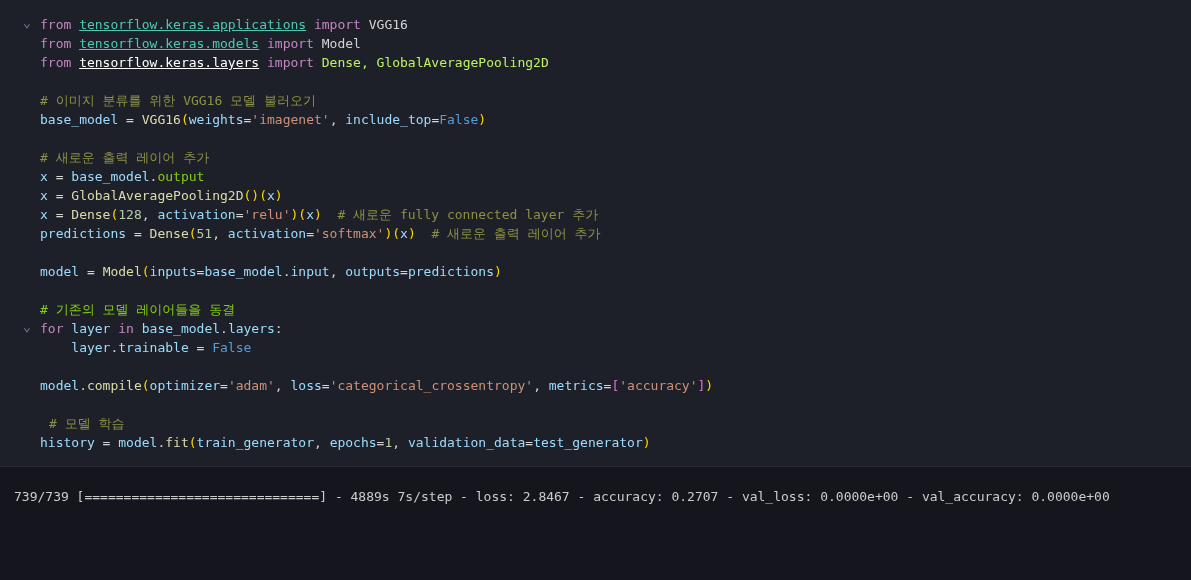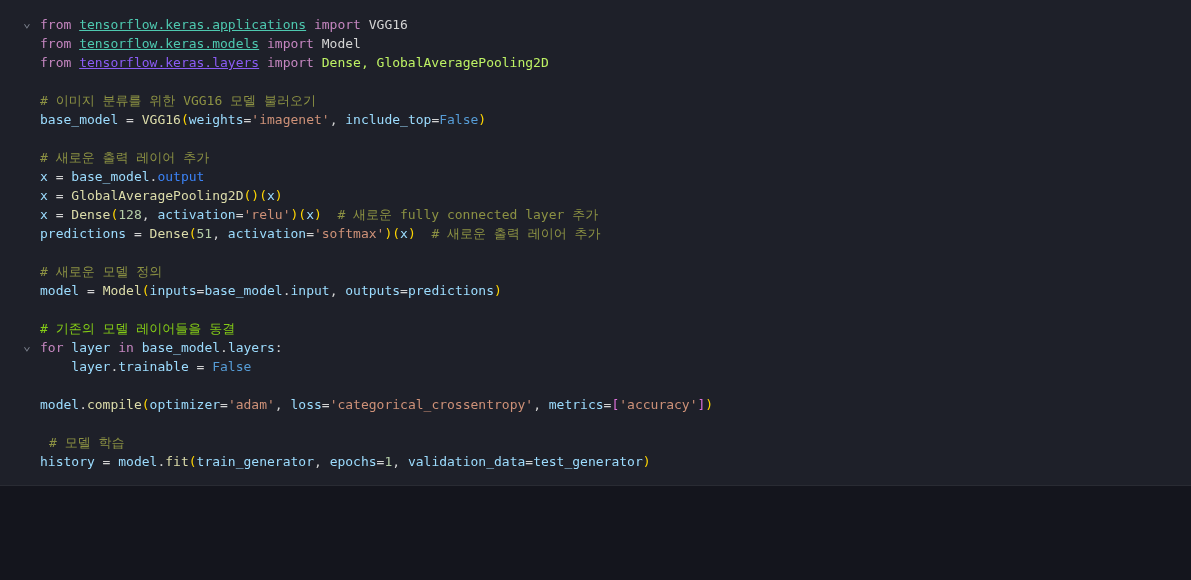--- a/index.html
+++ b/index.html
@@ -52,37 +52,39 @@
   }
 </style>
 </head>
 <body>
 
 <div class="editor">
   <div class="cell">
     <div id="code-area">
         <div class="code-line"><span class="fold">⌄</span><span style="color: rgb(197, 134, 192);">from </span><span style="color: rgb(78, 201, 176); text-decoration: underline; margin-top: 34px;">tensorflow.keras.applications</span><span style="color: rgb(212, 212, 212);"> </span><span style="color: rgb(197, 134, 192);">import</span><span style="color: rgb(212, 212, 212);"> VGG16</span></div>
         <div class="code-line"><span style="color: rgb(197, 134, 192);">from </span><span style="color: rgb(78, 201, 176); text-decoration: underline;">tensorflow.keras.models</span><span style="color: rgb(212, 212, 212);"> </span><span style="color: rgb(197, 134, 192);">import</span><span style="color: rgb(212, 212, 212);"> Model</span></div>
-        <div class="code-line"><span style="color: rgb(197, 134, 192);">from </span><span style="color: #8b5cf6; text-decoration: underline;">tensorflow.keras.layers</span><span style="color: rgb(212, 212, 212);"> </span><span style="color: rgb(197, 134, 192);">import</span><span style="color: #bef264;"> Dense, GlobalAveragePooling2D</span></div>
+        <div class="code-line"><span style="color: rgb(197, 134, 192);">from </span><span style="color: #ffffff; text-decoration: underline;">tensorflow.keras.layers</span><span style="color: rgb(212, 212, 212);"> </span><span style="color: rgb(197, 134, 192);">import</span><span style="color: #bef264;"> Dense, GlobalAveragePooling2D</span></div>
         <div class="code-line">&nbsp;</div>
         <div class="code-line"><span style="color: rgb(140, 145, 67);"># 이미지 분류를 위한 VGG16 모델 불러오기</span></div>
         <div class="code-line"><span style="color: rgb(156, 220, 254);">base_model</span><span style="color: rgb(212, 212, 212);"> = </span><span style="color: rgb(220, 220, 170);">VGG16</span><span style="color: rgb(255, 214, 2);">(</span><span style="color: rgb(156, 220, 254);">weights</span><span style="color: rgb(212, 212, 212);">=</span><span style="color: rgb(206, 145, 120);">'imagenet'</span><span style="color: rgb(212, 212, 212);">, </span><span style="color: rgb(156, 220, 254);">include_top</span><span style="color: rgb(212, 212, 212);">=</span><span style="color: rgb(86, 156, 214);">False</span><span style="color: rgb(255, 214, 2);">)</span></div>
         <div class="code-line">&nbsp;</div>
         <div class="code-line"><span style="color: rgb(140, 145, 67);"># 새로운 출력 레이어 추가</span></div>
-        <div class="code-line"><span style="color: rgb(156, 220, 254);">x</span><span style="color: rgb(212, 212, 212);"> = </span><span style="color: rgb(156, 220, 254);">base_model</span><span style="color: rgb(212, 212, 212);">.</span><span style="color: #3b82f6;">output</span></div>
+        <div class="code-line"><span style="color: rgb(156, 220, 254);">x</span><span style="color: rgb(212, 212, 212);"> = </span><span style="color: rgb(156, 220, 254);">base_model</span><span style="color: rgb(212, 212, 212);">.</span><span style="color: #84cc16;">output</span></div>
         <div class="code-line"><span style="color: rgb(156, 220, 254);">x</span><span style="color: rgb(212, 212, 212);"> = </span><span style="color: rgb(220, 220, 170);">GlobalAveragePooling2D</span><span style="color: rgb(255, 214, 2);">(</span><span style="color: rgb(255, 214, 2);">)</span><span style="color: rgb(255, 214, 2);">(</span><span style="color: rgb(156, 220, 254);">x</span><span style="color: rgb(255, 214, 2);">)</span></div>
         <div class="code-line"><span style="color: rgb(156, 220, 254);">x</span><span style="color: rgb(212, 212, 212);"> = </span><span style="color: rgb(220, 220, 170);">Dense</span><span style="color: rgb(255, 214, 2);">(</span><span style="color: rgb(181, 206, 168);">128</span><span style="color: rgb(212, 212, 212);">, </span><span style="color: rgb(156, 220, 254);">activation</span><span style="color: rgb(212, 212, 212);">=</span><span style="color: rgb(206, 145, 120);">'relu'</span><span style="color: rgb(255, 214, 2);">)</span><span style="color: rgb(255, 214, 2);">(</span><span style="color: rgb(156, 220, 254);">x</span><span style="color: rgb(255, 214, 2);">)</span><span style="color: rgb(212, 212, 212);">  </span><span style="color: rgb(140, 145, 67);"># 새로운 fully connected layer 추가</span></div>
         <div class="code-line"><span style="color: rgb(156, 220, 254);">predictions</span><span style="color: rgb(212, 212, 212);"> = </span><span style="color: rgb(220, 220, 170);">Dense</span><span style="color: rgb(255, 214, 2);">(</span><span style="color: rgb(181, 206, 168);">51</span><span style="color: rgb(212, 212, 212);">, </span><span style="color: rgb(156, 220, 254);">activation</span><span style="color: rgb(212, 212, 212);">=</span><span style="color: rgb(206, 145, 120);">'softmax'</span><span style="color: rgb(255, 214, 2);">)</span><span style="color: rgb(255, 214, 2);">(</span><span style="color: rgb(156, 220, 254);">x</span><span style="color: rgb(255, 214, 2);">)</span><span style="color: rgb(212, 212, 212);">  </span><span style="color: rgb(140, 145, 67);"># 새로운 출력 레이어 추가</span></div>
         <div class="code-line">&nbsp;</div>
-        <div class="code-line"><span style="color: rgb(140, 145, 67);"># 새로운 모델 정의</span></div>
         <div class="code-line"><span style="color: rgb(156, 220, 254);">model</span><span style="color: rgb(212, 212, 212);"> = </span><span style="color: rgb(220, 220, 170);">Model</span><span style="color: rgb(255, 214, 2);">(</span><span style="color: rgb(156, 220, 254);">inputs</span><span style="color: rgb(212, 212, 212);">=</span><span style="color: rgb(156, 220, 254);">base_model</span><span style="color: rgb(212, 212, 212);">.</span><span style="color: rgb(156, 220, 254);">input</span><span style="color: rgb(212, 212, 212);">, </span><span style="color: rgb(156, 220, 254);">outputs</span><span style="color: rgb(212, 212, 212);">=</span><span style="color: rgb(156, 220, 254);">predictions</span><span style="color: rgb(255, 214, 2);">)</span></div>
         <div class="code-line">&nbsp;</div>
         <div class="code-line"><span style="color: #84cc16;"># 기존의 모델 레이어들을 동결</span></div>
         <div class="code-line"><span class="fold">⌄</span><span style="color: rgb(197, 134, 192);">for</span><span style="color: rgb(212, 212, 212);"> </span><span style="color: rgb(156, 220, 254);">layer</span><span style="color: rgb(212, 212, 212);"> </span><span style="color: rgb(197, 134, 192);">in</span><span style="color: rgb(212, 212, 212);"> </span><span style="color: rgb(156, 220, 254);">base_model</span><span style="color: rgb(212, 212, 212);">.</span><span style="color: rgb(156, 220, 254);">layers</span><span style="color: rgb(212, 212, 212);">:</span></div>
         <div class="code-line"><span style="color: rgb(212, 212, 212);">    </span><span style="color: rgb(156, 220, 254);">layer</span><span style="color: rgb(212, 212, 212);">.</span><span style="color: rgb(156, 220, 254);">trainable</span><span style="color: rgb(212, 212, 212);"> = </span><span style="color: rgb(86, 156, 214);">False</span></div>
         <div class="code-line">&nbsp;</div>
         <div class="code-line"><span style="color: rgb(156, 220, 254);">model</span><span style="color: rgb(212, 212, 212);">.</span><span style="color: rgb(220, 220, 170);">compile</span><span style="color: rgb(255, 214, 2);">(</span><span style="color: rgb(156, 220, 254);">optimizer</span><span style="color: rgb(212, 212, 212);">=</span><span style="color: rgb(206, 145, 120);">'adam'</span><span style="color: rgb(212, 212, 212);">, </span><span style="color: rgb(156, 220, 254);">loss</span><span style="color: rgb(212, 212, 212);">=</span><span style="color: rgb(206, 145, 120);">'categorical_crossentropy'</span><span style="color: rgb(212, 212, 212);">, </span><span style="color: rgb(156, 220, 254);">metrics</span><span style="color: rgb(212, 212, 212);">=</span><span style="color: rgb(218, 112, 214);">[</span><span style="color: rgb(206, 145, 120);">'accuracy'</span><span style="color: rgb(218, 112, 214);">]</span><span style="color: rgb(255, 214, 2);">)</span></div>
         <div class="code-line">&nbsp;</div>
         <div class="code-line"><span style="color: rgb(140, 145, 67); margin-left: 9px;"># 모델 학습</span></div>
         <div class="code-line"><span style="color: rgb(156, 220, 254);">history</span><span style="color: rgb(212, 212, 212);"> = </span><span style="color: rgb(156, 220, 254);">model</span><span style="color: rgb(212, 212, 212);">.</span><span style="color: rgb(220, 220, 170);">fit</span><span style="color: rgb(255, 214, 2);">(</span><span style="color: rgb(156, 220, 254);">train_generator</span><span style="color: rgb(212, 212, 212);">, </span><span style="color: rgb(156, 220, 254);">epochs</span><span style="color: rgb(212, 212, 212);">=</span><span style="color: rgb(181, 206, 168);">1</span><span style="color: rgb(212, 212, 212);">, </span><span style="color: rgb(156, 220, 254);">validation_data</span><span style="color: rgb(212, 212, 212);">=</span><span style="color: rgb(156, 220, 254);">test_generator</span><span style="color: rgb(255, 214, 2);">)</span></div>
       </div>
   </div>
+  <div class="output-area">
+    <div class="output-line">739/739 [==============================] - 4889s 7s/step - loss: 2.8467 - accuracy: 0.2707 - val_loss: 0.0000e+00 - val_accuracy: 0.0000e+00</div>
+  </div>
 </div>
 
 </body></html>

